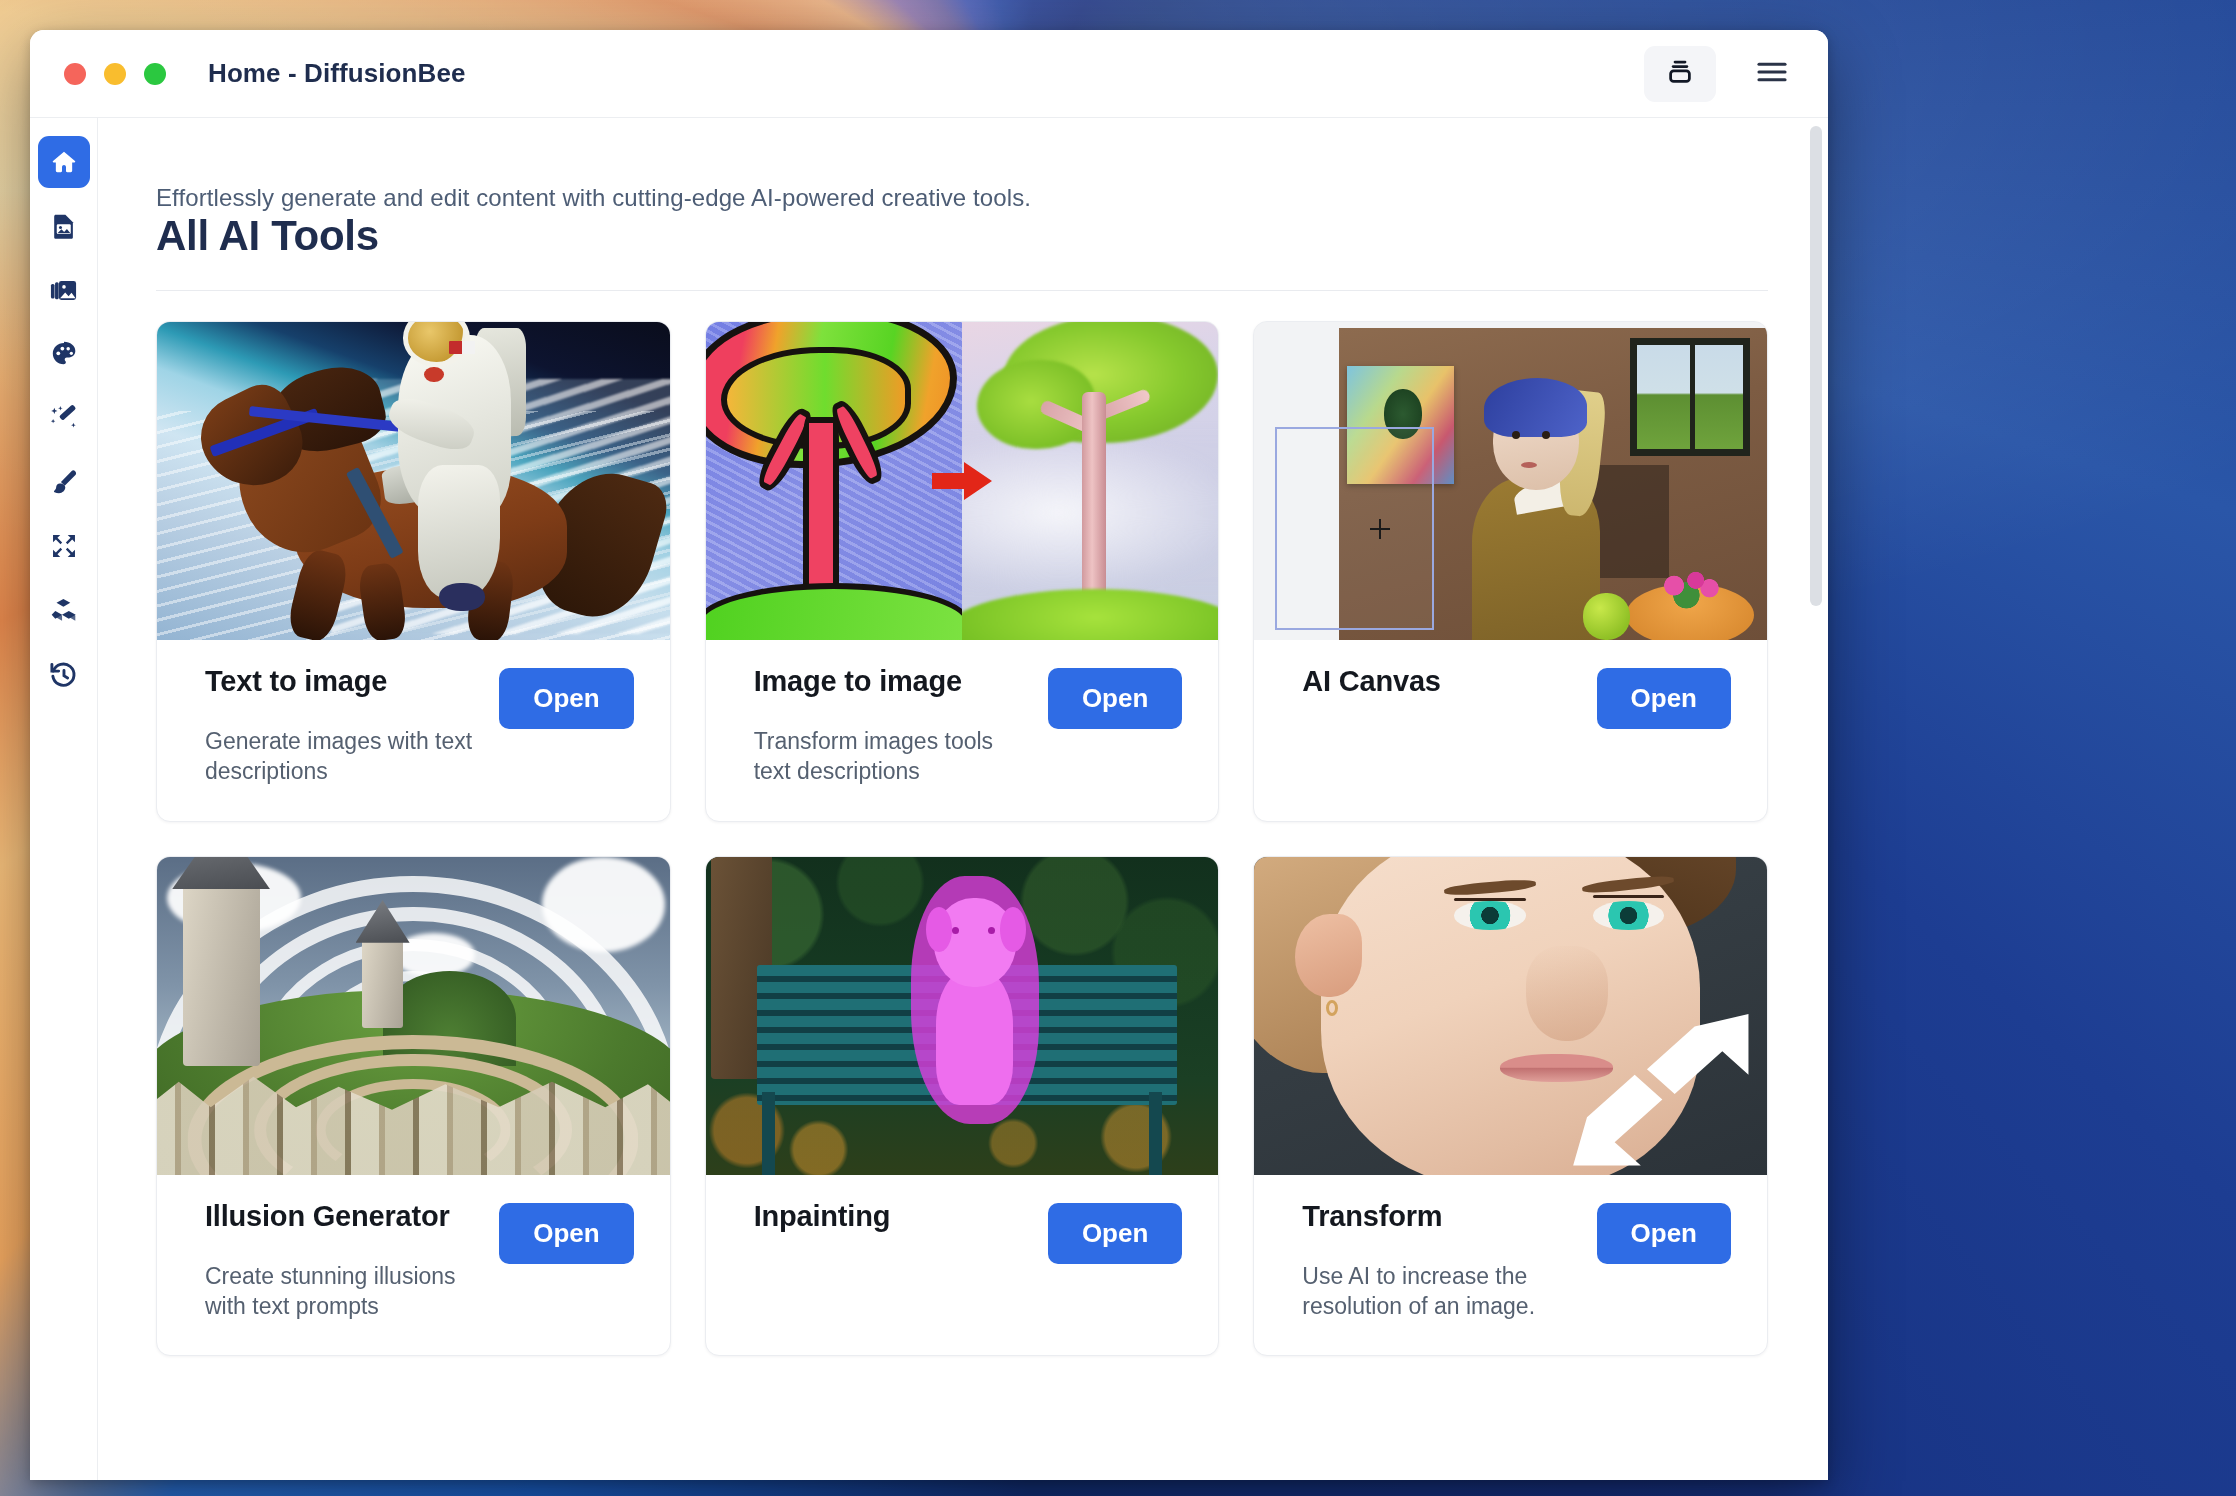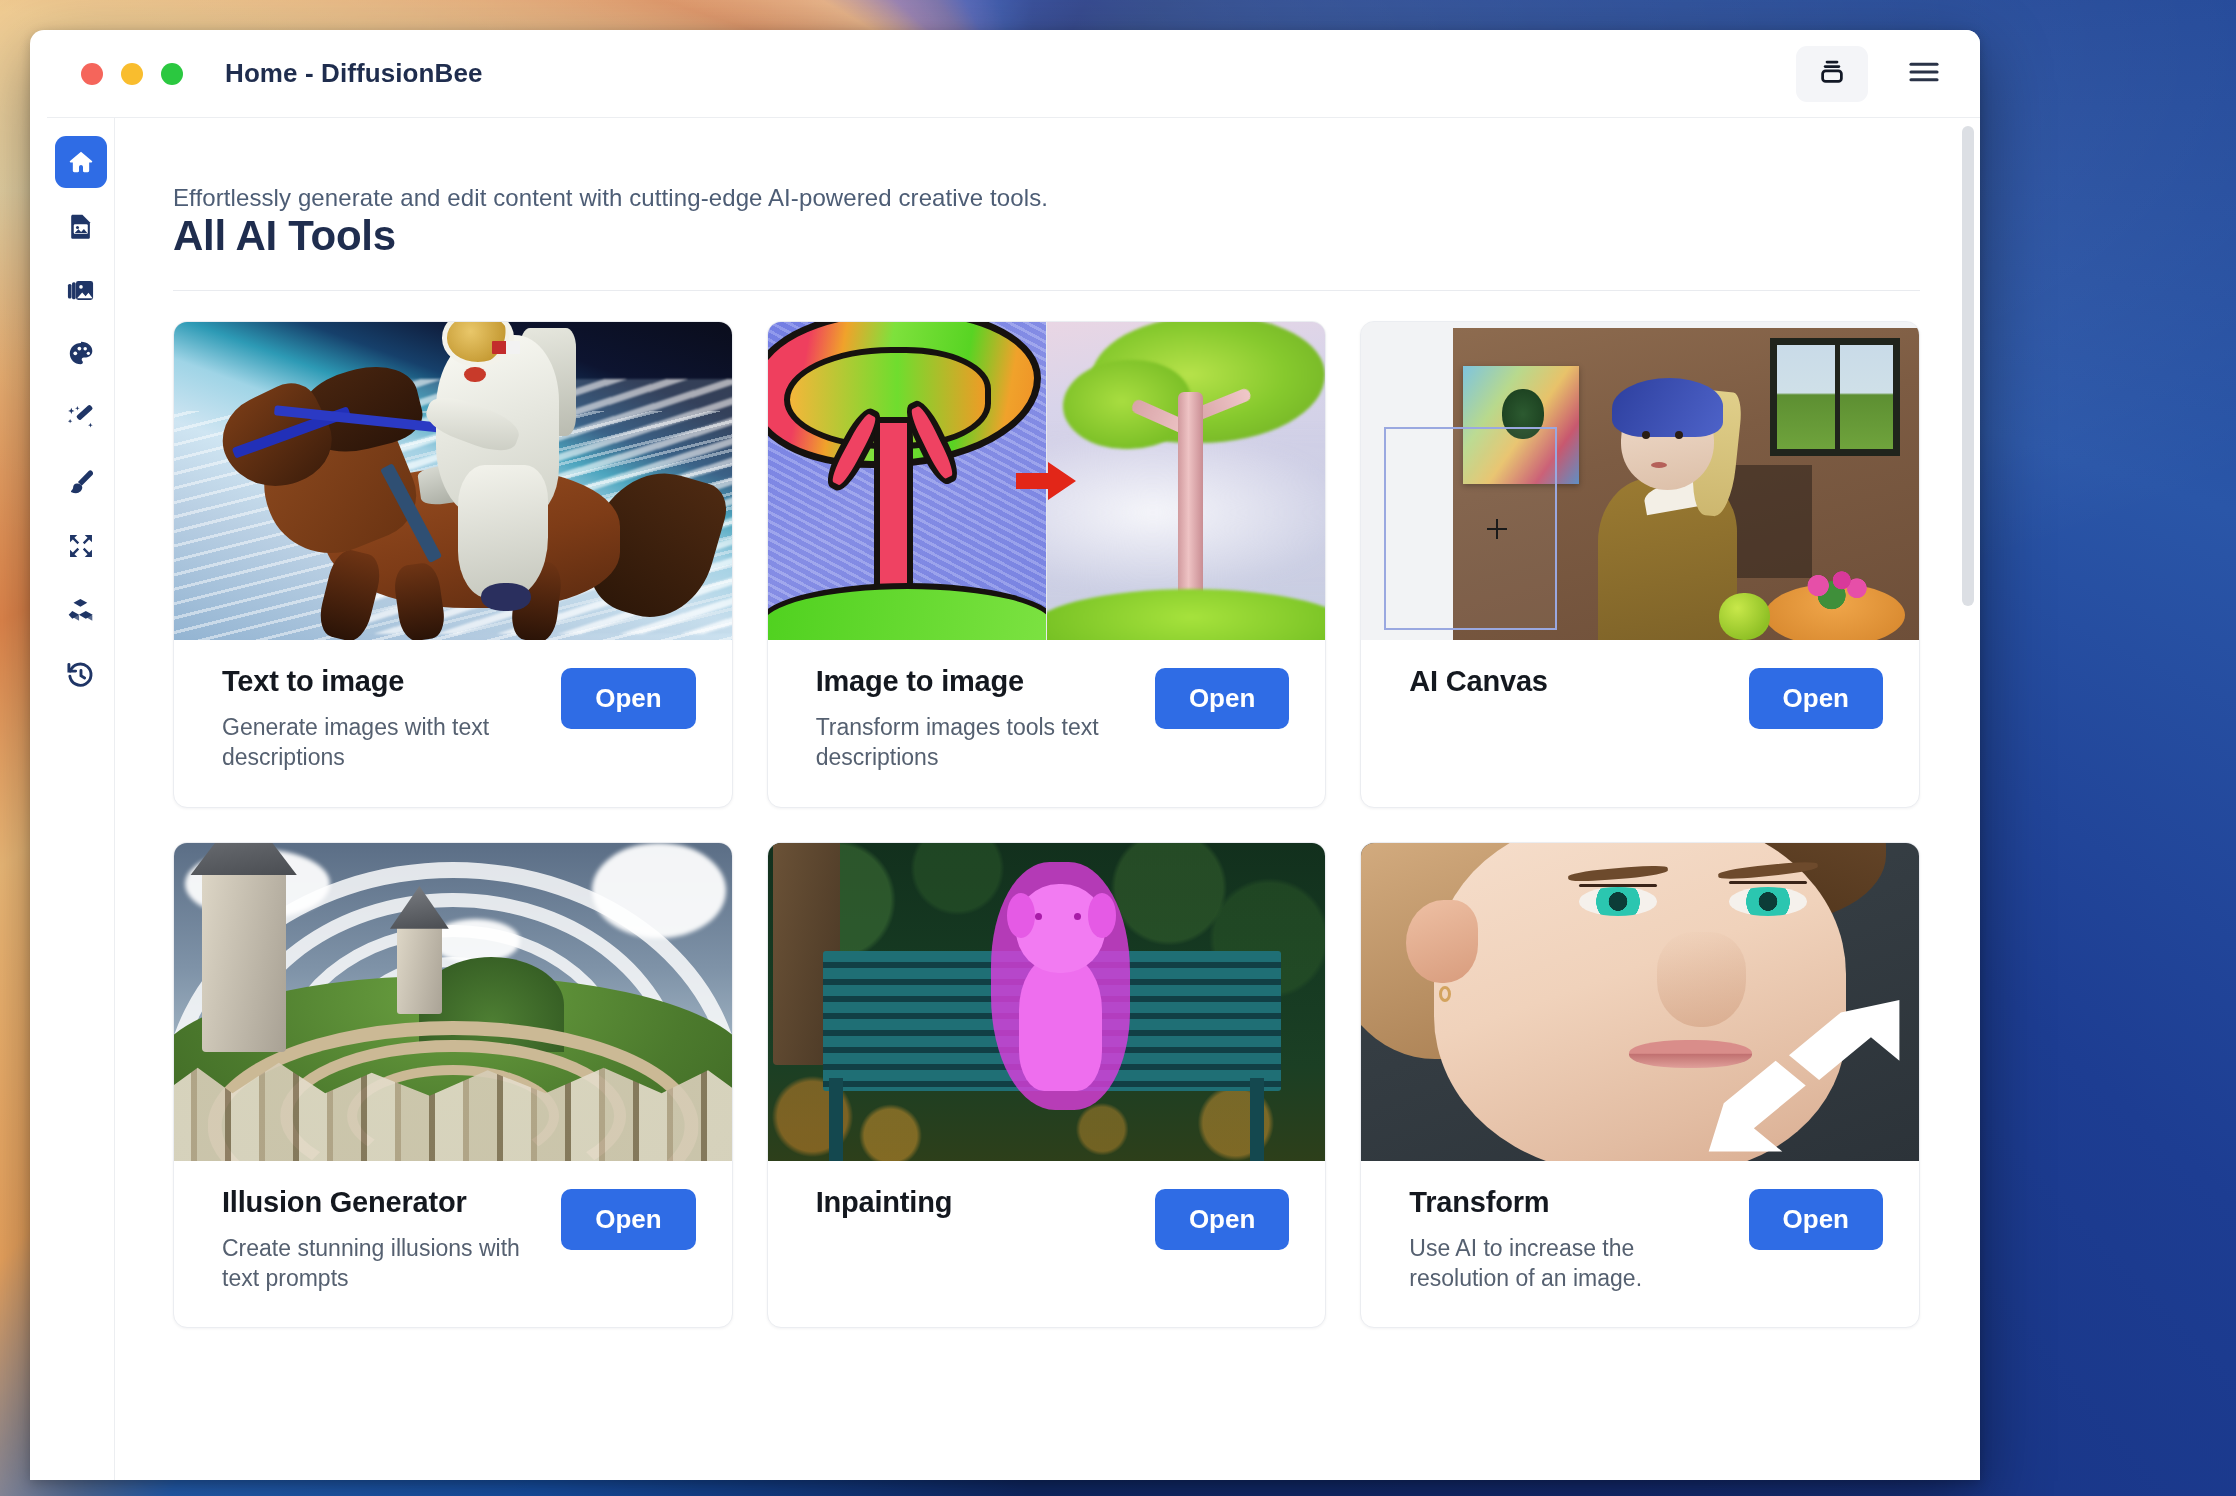--- a/index.html
+++ b/index.html
@@ -29,26 +29,26 @@
         #1b5fc4 360deg);
   }
   #desktop:after{
     content:""; position:absolute; inset:0;
     background:radial-gradient(ellipse 120% 70% at 46% 4%, rgba(255,255,255,.18), rgba(0,0,0,0) 60%);
   }
 
   
   #window{
     position:absolute; left:30px; top:30px;
-    width:1950px; height:1450px;
+    width:1798px; height:1450px;
     background:#ffffff;
     border-radius:14px 14px 0 0;
     box-shadow:0 24px 70px rgba(0,0,0,.42), 0 3px 12px rgba(0,0,0,.22);
     overflow:hidden;
-    display:flex; flex-direction:column;padding-left:17px;
+    display:flex; flex-direction:column;
   }
 
   
   #titlebar{
     height:88px; min-height:88px;
     background:#ffffff;
     border-bottom:1px solid #eceef1;
     display:flex; align-items:center;
     padding:0 28px 0 34px;
     position:relative;
@@ -147,21 +147,21 @@
   .card-body{
     padding:26px 30px 34px 48px;
     display:flex; align-items:flex-start; gap:18px;
   }
   .card-texts{ flex:1; min-width:0; }
   .card-title{
     font-size:29px; font-weight:bold; color:#14181f;
     letter-spacing:-.2px; line-height:1.1;
   }
   .card-desc{
-    margin-top:14px;
+    margin-top:28px;
     font-size:23px; color:#556070; line-height:1.32;
   }
   .open-button{
     flex:none;
     background:#2f6ce5; color:#ffffff;
     font-family:"Liberation Sans", sans-serif;
     font-size:26px; font-weight:bold;
     border:none; border-radius:10px;
     padding:15px 34px; cursor:pointer;
     margin-top:2px; margin-right:6px;

